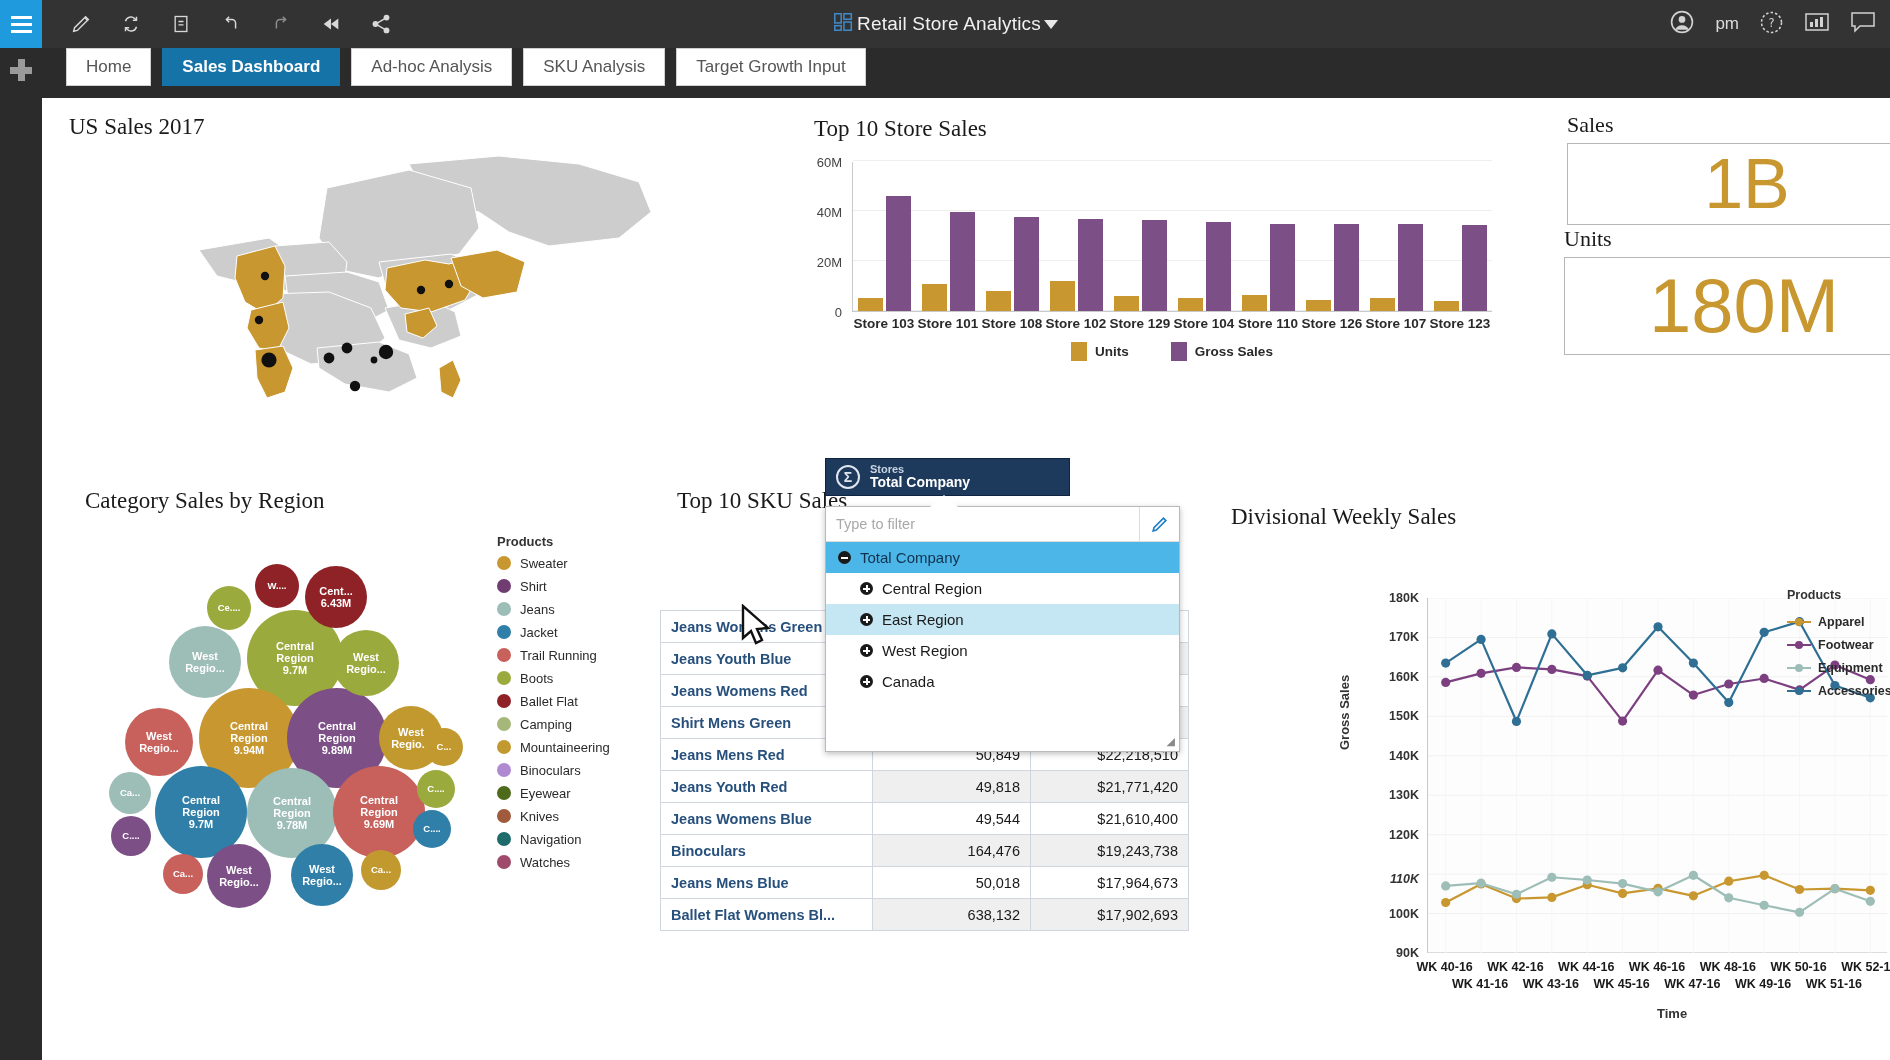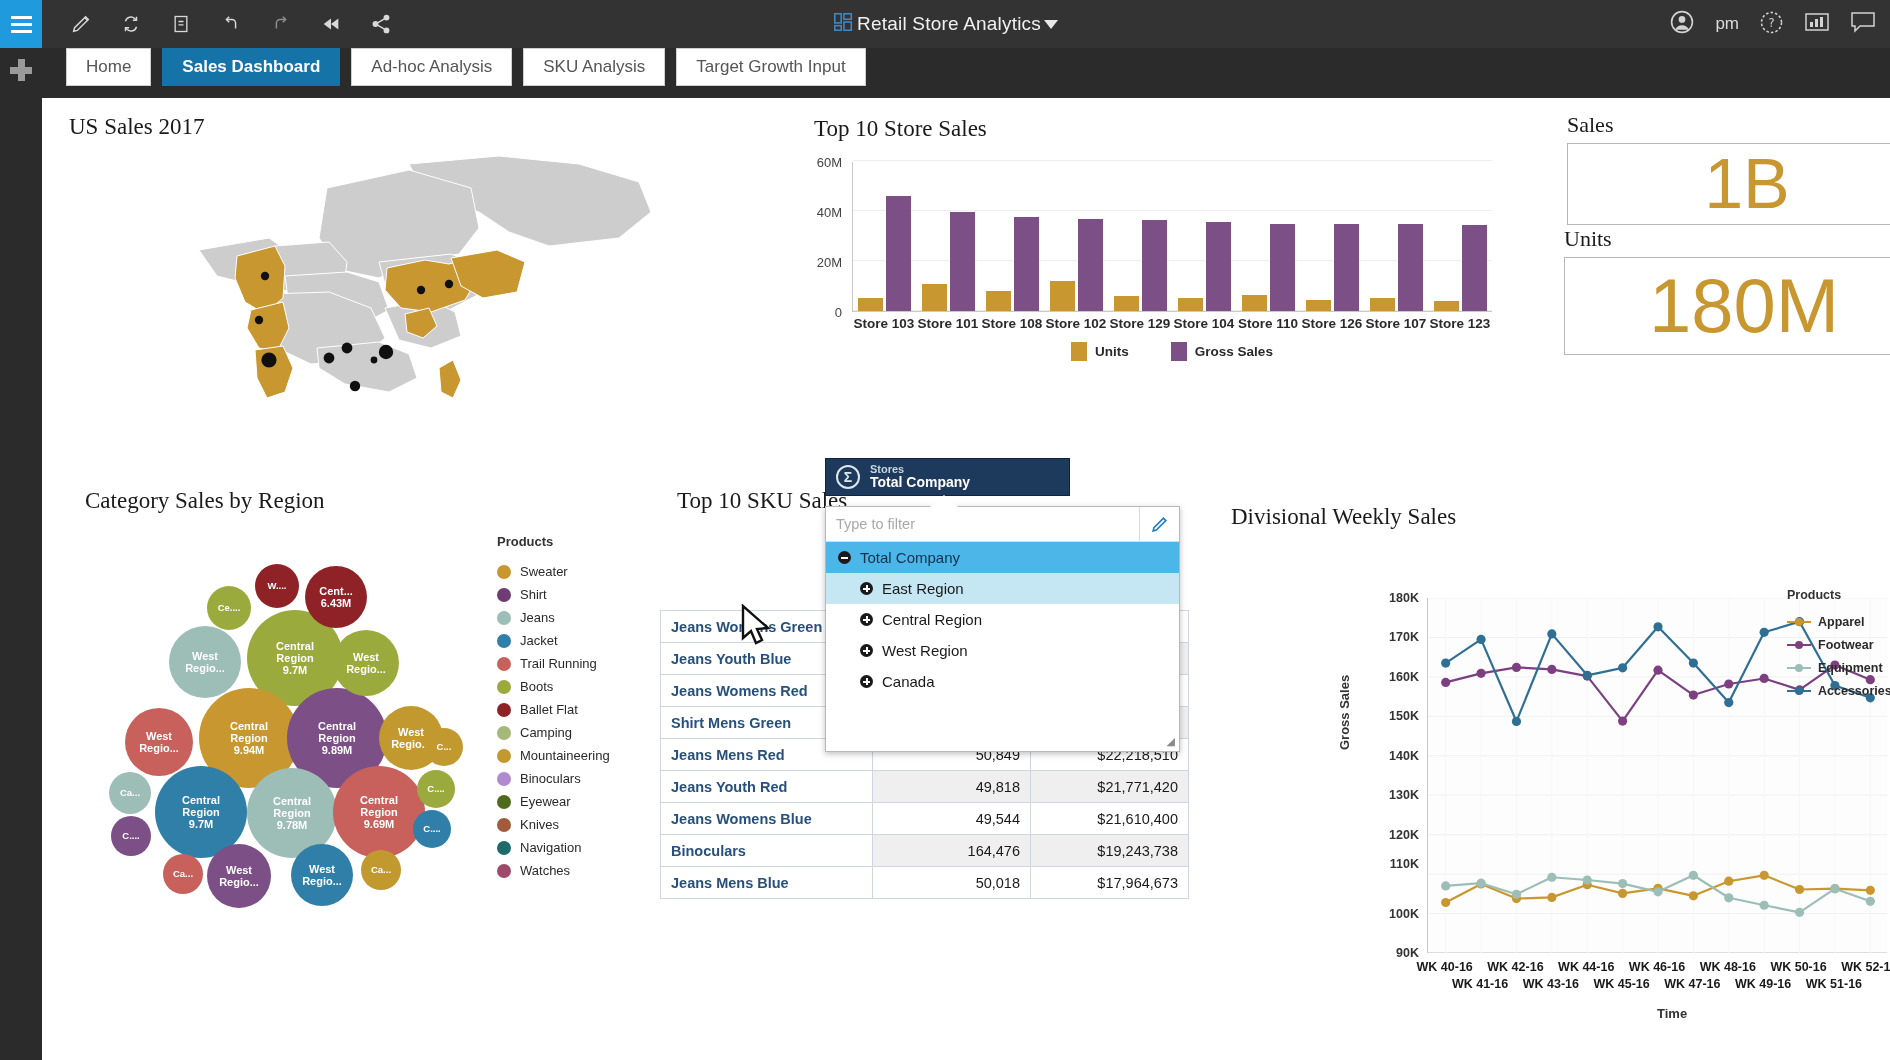--- a/index.html
+++ b/index.html
@@ -148,21 +148,21 @@
   .bubble-area { position: absolute; left: 10px; top: 60px; width: 390px; height: 400px; }
   .bub {
     position: absolute; border-radius: 50%; color: #ffffff; display: flex;
     flex-direction: column; align-items: center; justify-content: center;
     font-size: 11px; font-weight: bold; line-height: 1.12; text-align: center;
     overflow: hidden;
   }
   .bub.sm { font-size: 9.5px; }
   .bub-legend { position: absolute; left: 412px; top: 46px; width: 180px; }
   .bub-legend .lg-title { font-size: 13px; color: #333; margin-bottom: 7px; font-weight: bold; }
-  .lg-row { display: flex; align-items: flex-end; gap: 9px; height: 23px; }
+  .lg-row { display: flex; align-items: flex-start; gap: 9px; height: 23px; }
   .lg-dot { width: 14px; height: 14px; border-radius: 50%; flex: 0 0 auto; }
   .lg-txt { font-size: 13px; color: #2a2a2a; }
 
   
   #sku-panel { position: absolute; left: 580px; top: 390px; width: 570px; height: 560px; }
   #sku-panel .panel-title { position: absolute; left: 42px; top: 0; margin-left: 13px; }
   .sku-table {
     position: absolute; left: 38px; top: 122px; width: 528px;
     border-collapse: collapse; table-layout: fixed;
   }
@@ -715,31 +715,36 @@
           <tr class="alt">
             <td class="name">Binoculars</td>
             <td class="num">164,476</td>
             <td class="num">$19,243,738</td>
           </tr>
           <tr>
             <td class="name">Jeans Mens Blue</td>
             <td class="num">50,018</td>
             <td class="num">$17,964,673</td>
           </tr>
+          <tr class="alt">
+            <td class="name">Ballet Flat Womens Bl...</td>
+            <td class="num">638,132</td>
+            <td class="num">$17,902,693</td>
+          </tr>
         </tbody>
     </table>
   </div>
 
   <div id="line-panel">
     <div class="panel-title">Divisional Weekly Sales</div>
     <div class="axis-ylabel">Gross Sales</div>
     <div class="line-ylabels">
         <span style="top: 365px;">90K</span>
         <span style="top: 325.556px;">100K</span>
-        <span style="top: 276px;">110K</span>
+        <span style="top: 291px; font-style: italic;">110K</span>
         <span style="top: 246.667px;">120K</span>
         <span style="top: 207.222px;">130K</span>
         <span style="top: 167.778px;">140K</span>
         <span style="top: 128.333px;">150K</span>
         <span style="top: 88.8889px;">160K</span>
         <span style="top: 49.4444px;">170K</span>
         <span style="top: 10px;">180K</span>
       </div>
     <div class="line-plot">
       <svg id="line-svg" width="460" height="355" viewBox="0 0 460 355">
@@ -893,27 +898,27 @@
       <svg width="19" height="19" viewBox="0 0 24 24" fill="none" stroke="#1f7fc4" stroke-width="2.1">
         <path d="M4 20l4-1L20 7l-3-3L5 16z"></path>
       </svg>
     </div>
   </div>
   <div id="dd-items">
       <div class="dd-item selected">
         <span class="pm"></span>
         <span>Total Company</span>
       </div>
+      <div class="dd-item child">
+        <span class="pm plus"></span>
+        <span>Central Region</span>
+      </div>
       <div class="dd-item child hover">
         <span class="pm plus"></span>
         <span>East Region</span>
-      </div>
-      <div class="dd-item child">
-        <span class="pm plus"></span>
-        <span>Central Region</span>
       </div>
       <div class="dd-item child">
         <span class="pm plus"></span>
         <span>West Region</span>
       </div>
       <div class="dd-item child">
         <span class="pm plus"></span>
         <span>Canada</span>
       </div>
     </div>

